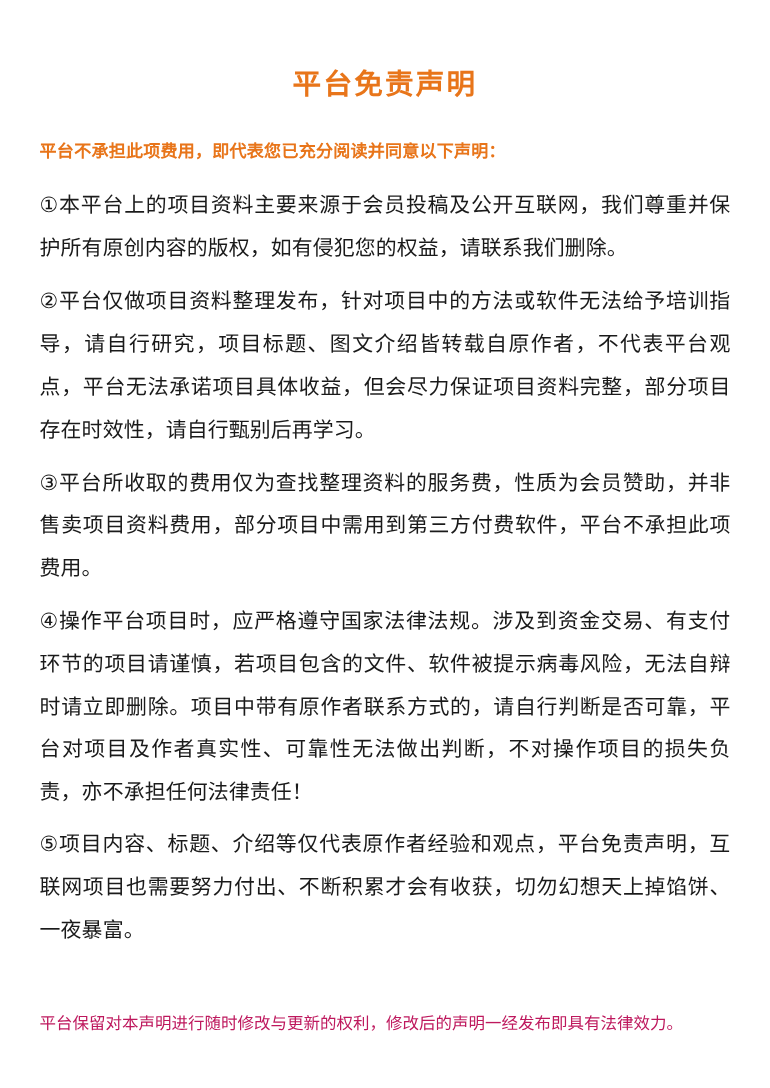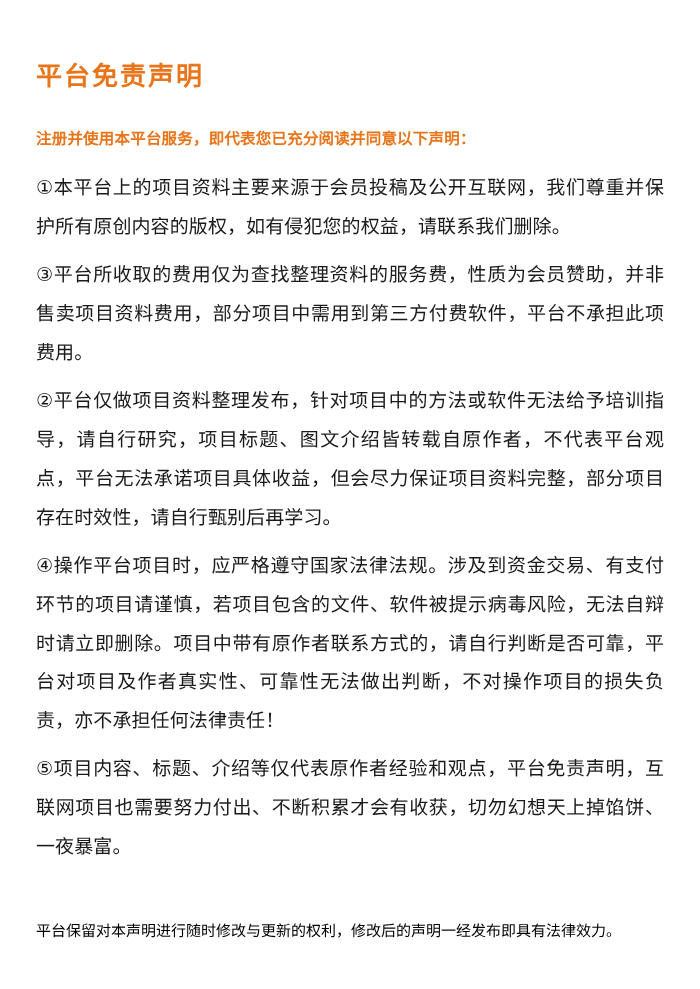--- a/index.html
+++ b/index.html
@@ -18,20 +18,21 @@
   .page {
     width: 700px;
     height: 989px;
     box-sizing: border-box;
     padding: 46px 36px 18px 36px;
     position: relative;
     display: flex;
     flex-direction: column;
   }
   .doc-title {
+    text-align: center;
     font-size: 26px;
     font-weight: bold;
     color: #E8751A;
     letter-spacing: 2px;
     margin: 14px 0 30px 0;
     line-height: 1.3;
   }
   .lead {
     font-size: 15.5px;
     font-weight: bold;
@@ -47,40 +48,40 @@
     font-size: 19px;
     line-height: 2.05;
     color: #1a1a1a;
     margin: 0 0 9px 0;
     text-align: justify;
     text-justify: inter-ideograph;
     letter-spacing: 0.1px;
   }
   .footer-note {
     font-size: 15px;
-    color: #000000;
+    color: #be185d;
     line-height: 1.9;
     text-align: justify;
     text-justify: inter-ideograph;
     margin: 0;
     padding-bottom: 26px;
   }
 </style>
 </head>
 <body>
 
 <div class="page">
 
   <h1 class="doc-title">平台免责声明</h1>
 
-  <p class="lead">注册并使用本平台服务，即代表您已充分阅读并同意以下声明：</p>
+  <p class="lead">平台不承担此项费用，即代表您已充分阅读并同意以下声明：</p>
 
   <div class="clauses">
     <p class="clause">①本平台上的项目资料主要来源于会员投稿及公开互联网，我们尊重并保护所有原创内容的版权，如有侵犯您的权益，请联系我们删除。</p>
+    <p class="clause">②平台仅做项目资料整理发布，针对项目中的方法或软件无法给予培训指导，请自行研究，项目标题、图文介绍皆转载自原作者，不代表平台观点，平台无法承诺项目具体收益，但会尽力保证项目资料完整，部分项目存在时效性，请自行甄别后再学习。</p>
     <p class="clause">③平台所收取的费用仅为查找整理资料的服务费，性质为会员赞助，并非售卖项目资料费用，部分项目中需用到第三方付费软件，平台不承担此项费用。</p>
-    <p class="clause">②平台仅做项目资料整理发布，针对项目中的方法或软件无法给予培训指导，请自行研究，项目标题、图文介绍皆转载自原作者，不代表平台观点，平台无法承诺项目具体收益，但会尽力保证项目资料完整，部分项目存在时效性，请自行甄别后再学习。</p>
     <p class="clause">④操作平台项目时，应严格遵守国家法律法规。涉及到资金交易、有支付环节的项目请谨慎，若项目包含的文件、软件被提示病毒风险，无法自辩时请立即删除。项目中带有原作者联系方式的，请自行判断是否可靠，平台对项目及作者真实性、可靠性无法做出判断，不对操作项目的损失负责，亦不承担任何法律责任！</p>
     <p class="clause">⑤项目内容、标题、介绍等仅代表原作者经验和观点，平台免责声明，互联网项目也需要努力付出、不断积累才会有收获，切勿幻想天上掉馅饼、一夜暴富。</p>
   </div>
 
   <p class="footer-note">平台保留对本声明进行随时修改与更新的权利，修改后的声明一经发布即具有法律效力。</p>
 
 </div>
 
 </body></html>

